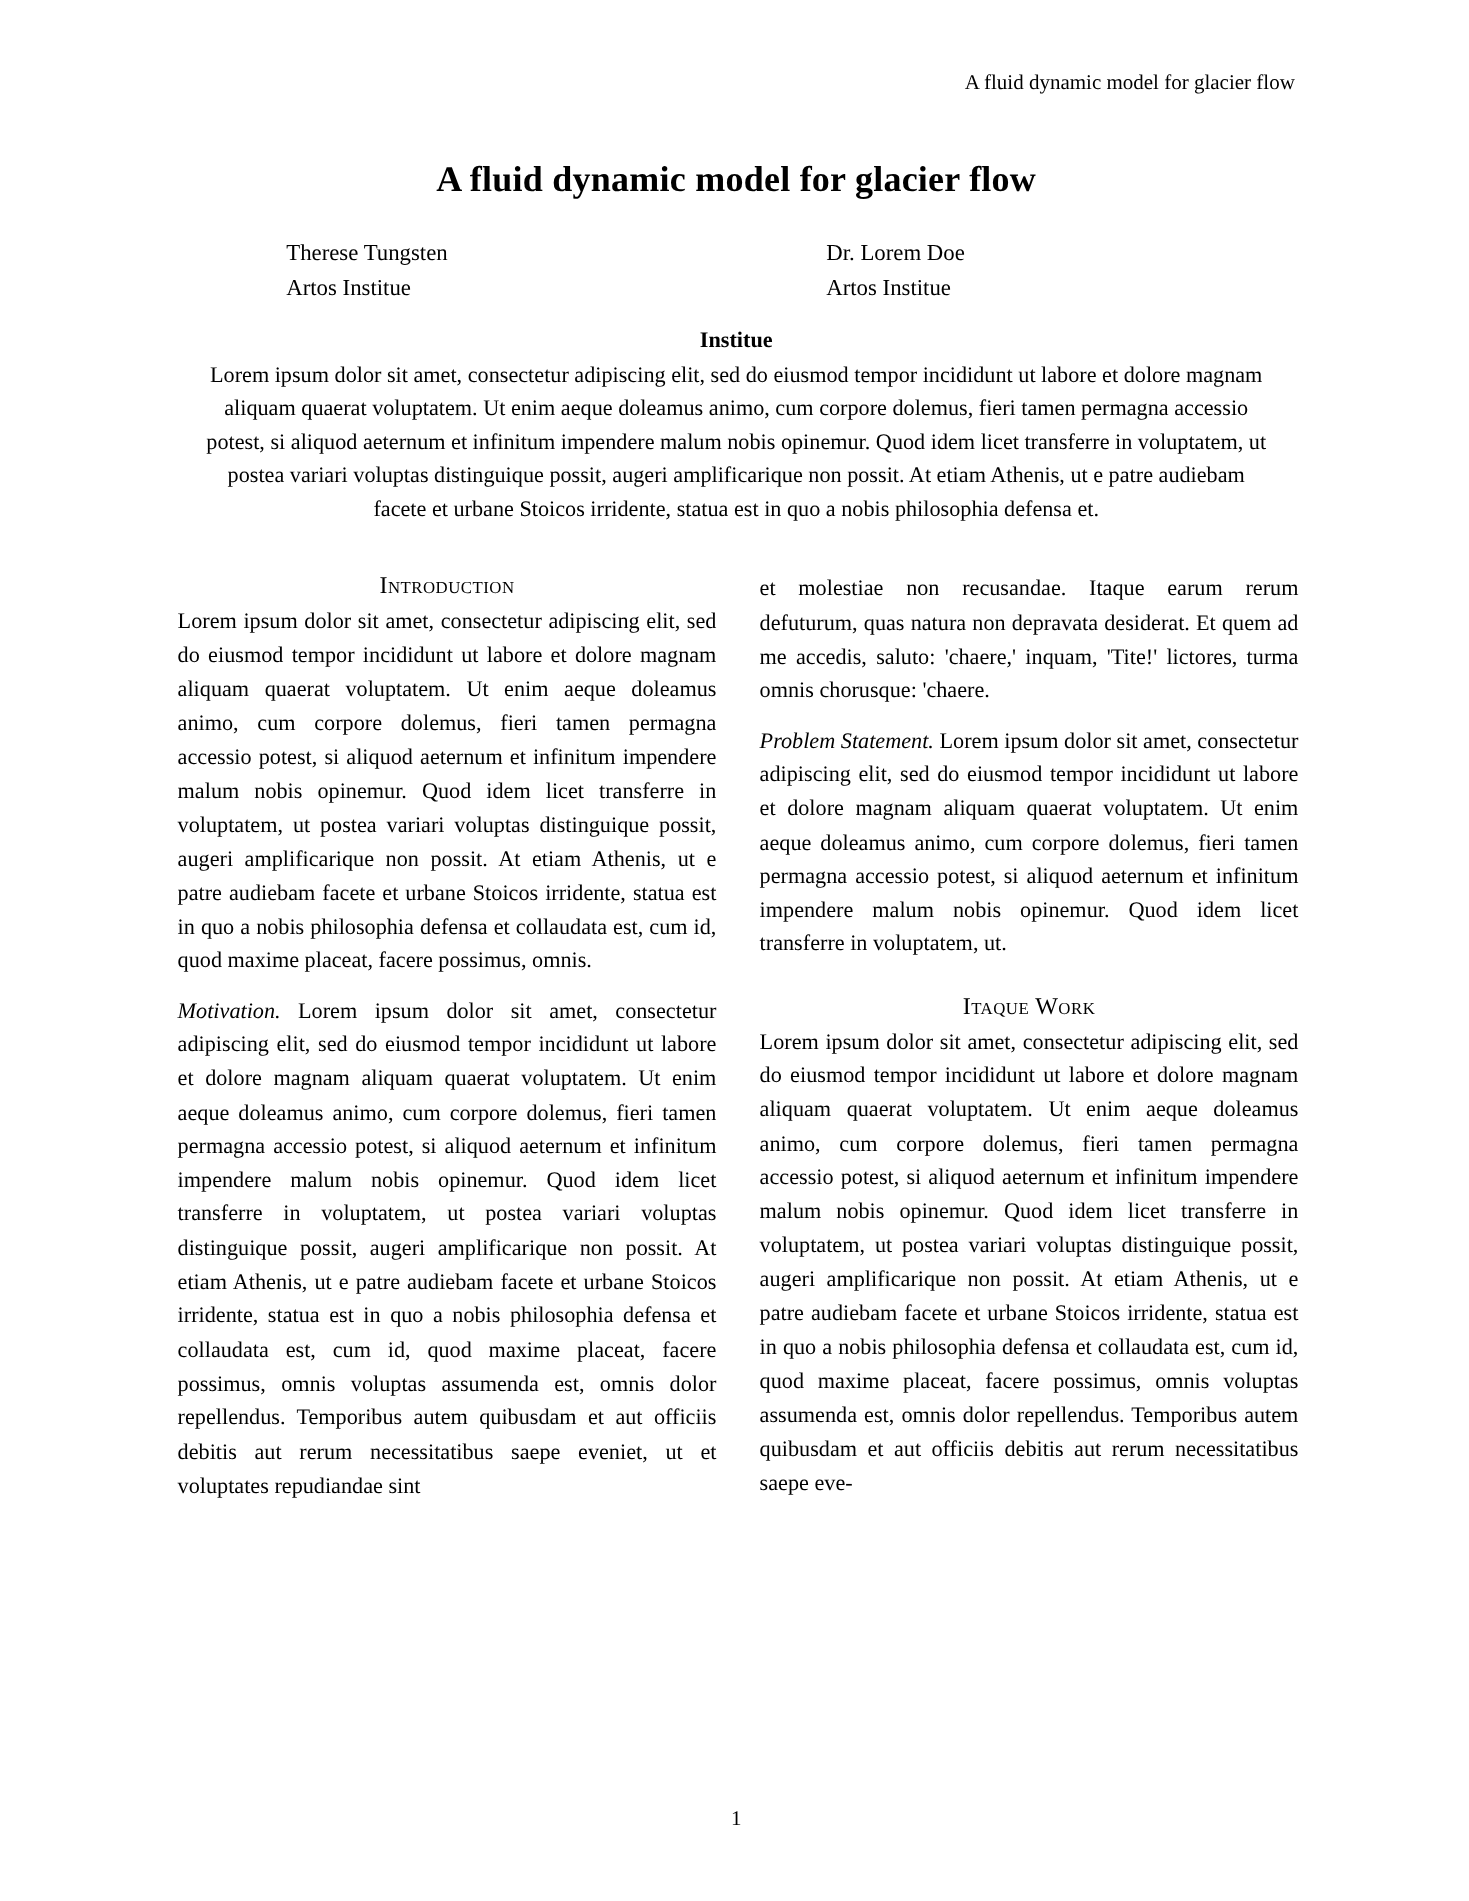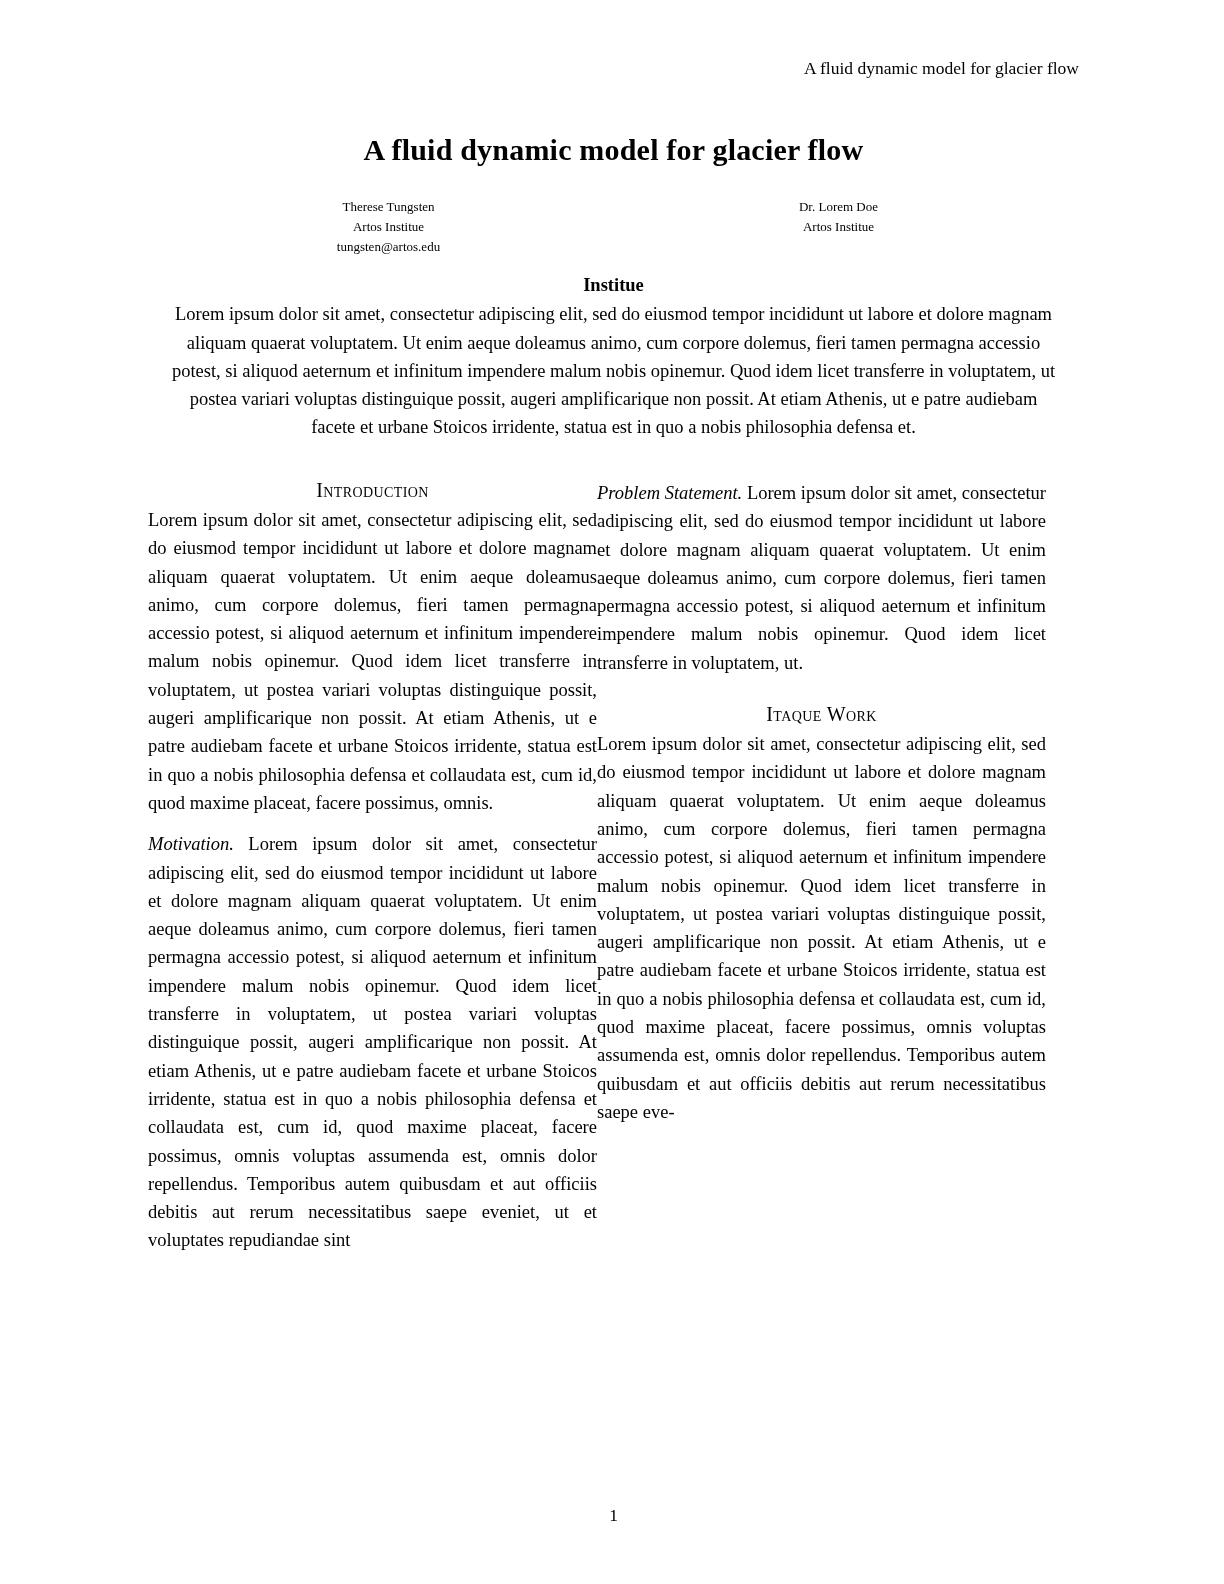--- a/index.html
+++ b/index.html
@@ -36,39 +36,39 @@
     letter-spacing: 0.2px;
     margin: 0 0 30px 0;
   }
   .authors {
     display: flex;
     justify-content: center;
     gap: 150px;
     margin-bottom: 18px;
   }
   .author {
-    text-align: center;
-    font-size: 13px;
+    font-size: 19px;
     line-height: 1.55;
     width: 300px;
   }
   .abstract-head {
     text-align: center;
     font-size: 18.5px;
     font-weight: bold;
     margin: 4px 0 4px 0;
   }
   .abstract-body {
     text-align: center;
     font-size: 18.5px;
     line-height: 1.52;
     margin: 0 18px 0 18px;
   }
   .columns {
     display: flex;
+    gap: 36px;
     margin-top: 38px;
   }
   .col {
     width: 449px;
     flex: 0 0 449px;
   }
   .section-head {
     text-align: center;
     font-size: 20px;
     font-variant: small-caps;
@@ -105,40 +105,40 @@
 <div class="page">
 
   <div class="running-head">A fluid dynamic model for glacier flow</div>
 
   <h1 class="paper-title">A fluid dynamic model for glacier flow</h1>
 
   <div class="authors">
     <div class="author">
       <div>Therese Tungsten</div>
       <div>Artos Institue</div>
-      <div>tungsten@artos.edu</div>
     </div>
     <div class="author">
       <div>Dr. Lorem Doe</div>
       <div>Artos Institue</div>
     </div>
   </div>
 
   <div class="abstract-head">Institue</div>
   <div class="abstract-body">Lorem ipsum dolor sit amet, consectetur adipiscing elit, sed do eiusmod tempor incididunt ut labore et dolore magnam aliquam quaerat voluptatem. Ut enim aeque doleamus animo, cum corpore dolemus, fieri tamen permagna accessio potest, si aliquod aeternum et infinitum impendere malum nobis opinemur. Quod idem licet transferre in voluptatem, ut postea variari voluptas distinguique possit, augeri amplificarique non possit. At etiam Athenis, ut e patre audiebam facete et urbane Stoicos irridente, statua est in quo a nobis philosophia defensa et.</div>
 
   <div class="columns">
 
     <div class="col">
       <div class="section-head">Introduction</div>
       <p class="body">Lorem ipsum dolor sit amet, consectetur adipiscing elit, sed do eiusmod tempor incididunt ut labore et dolore magnam aliquam quaerat voluptatem. Ut enim aeque doleamus animo, cum corpore dolemus, fieri tamen permagna accessio potest, si aliquod aeternum et infinitum impendere malum nobis opinemur. Quod idem licet transferre in voluptatem, ut postea variari voluptas distinguique possit, augeri amplificarique non possit. At etiam Athenis, ut e patre audiebam facete et urbane Stoicos irridente, statua est in quo a nobis philosophia defensa et collaudata est, cum id, quod maxime placeat, facere possimus, omnis.</p>
       <p class="body"><span class="runin">Motivation.</span><span> Lorem ipsum dolor sit amet, consectetur adipiscing elit, sed do eiusmod tempor incididunt ut labore et dolore magnam aliquam quaerat voluptatem. Ut enim aeque doleamus animo, cum corpore dolemus, fieri tamen permagna accessio potest, si aliquod aeternum et infinitum impendere malum nobis opinemur. Quod idem licet transferre in voluptatem, ut postea variari voluptas distinguique possit, augeri amplificarique non possit. At etiam Athenis, ut e patre audiebam facete et urbane Stoicos irridente, statua est in quo a nobis philosophia defensa et collaudata est, cum id, quod maxime placeat, facere possimus, omnis voluptas assumenda est, omnis dolor repellendus. Temporibus autem quibusdam et aut officiis debitis aut rerum necessitatibus saepe eveniet, ut et voluptates repudiandae sint</span></p>
     </div>
 
     <div class="col">
+      <p class="body">et molestiae non recusandae. Itaque earum rerum defuturum, quas natura non depravata desiderat. Et quem ad me accedis, saluto: 'chaere,' inquam, 'Tite!' lictores, turma omnis chorusque: 'chaere.</p>
       <p class="body"><span class="runin">Problem Statement.</span><span> Lorem ipsum dolor sit amet, consectetur adipiscing elit, sed do eiusmod tempor incididunt ut labore et dolore magnam aliquam quaerat voluptatem. Ut enim aeque doleamus animo, cum corpore dolemus, fieri tamen permagna accessio potest, si aliquod aeternum et infinitum impendere malum nobis opinemur. Quod idem licet transferre in voluptatem, ut.</span></p>
       <div class="section-head spaced">Itaque Work</div>
       <p class="body tight">Lorem ipsum dolor sit amet, consectetur adipiscing elit, sed do eiusmod tempor incididunt ut labore et dolore magnam aliquam quaerat voluptatem. Ut enim aeque doleamus animo, cum corpore dolemus, fieri tamen permagna accessio potest, si aliquod aeternum et infinitum impendere malum nobis opinemur. Quod idem licet transferre in voluptatem, ut postea variari voluptas distinguique possit, augeri amplificarique non possit. At etiam Athenis, ut e patre audiebam facete et urbane Stoicos irridente, statua est in quo a nobis philosophia defensa et collaudata est, cum id, quod maxime placeat, facere possimus, omnis voluptas assumenda est, omnis dolor repellendus. Temporibus autem quibusdam et aut officiis debitis aut rerum necessitatibus saepe eve-</p>
     </div>
 
   </div>
 
   <div class="page-number">1</div>
 </div>
 

